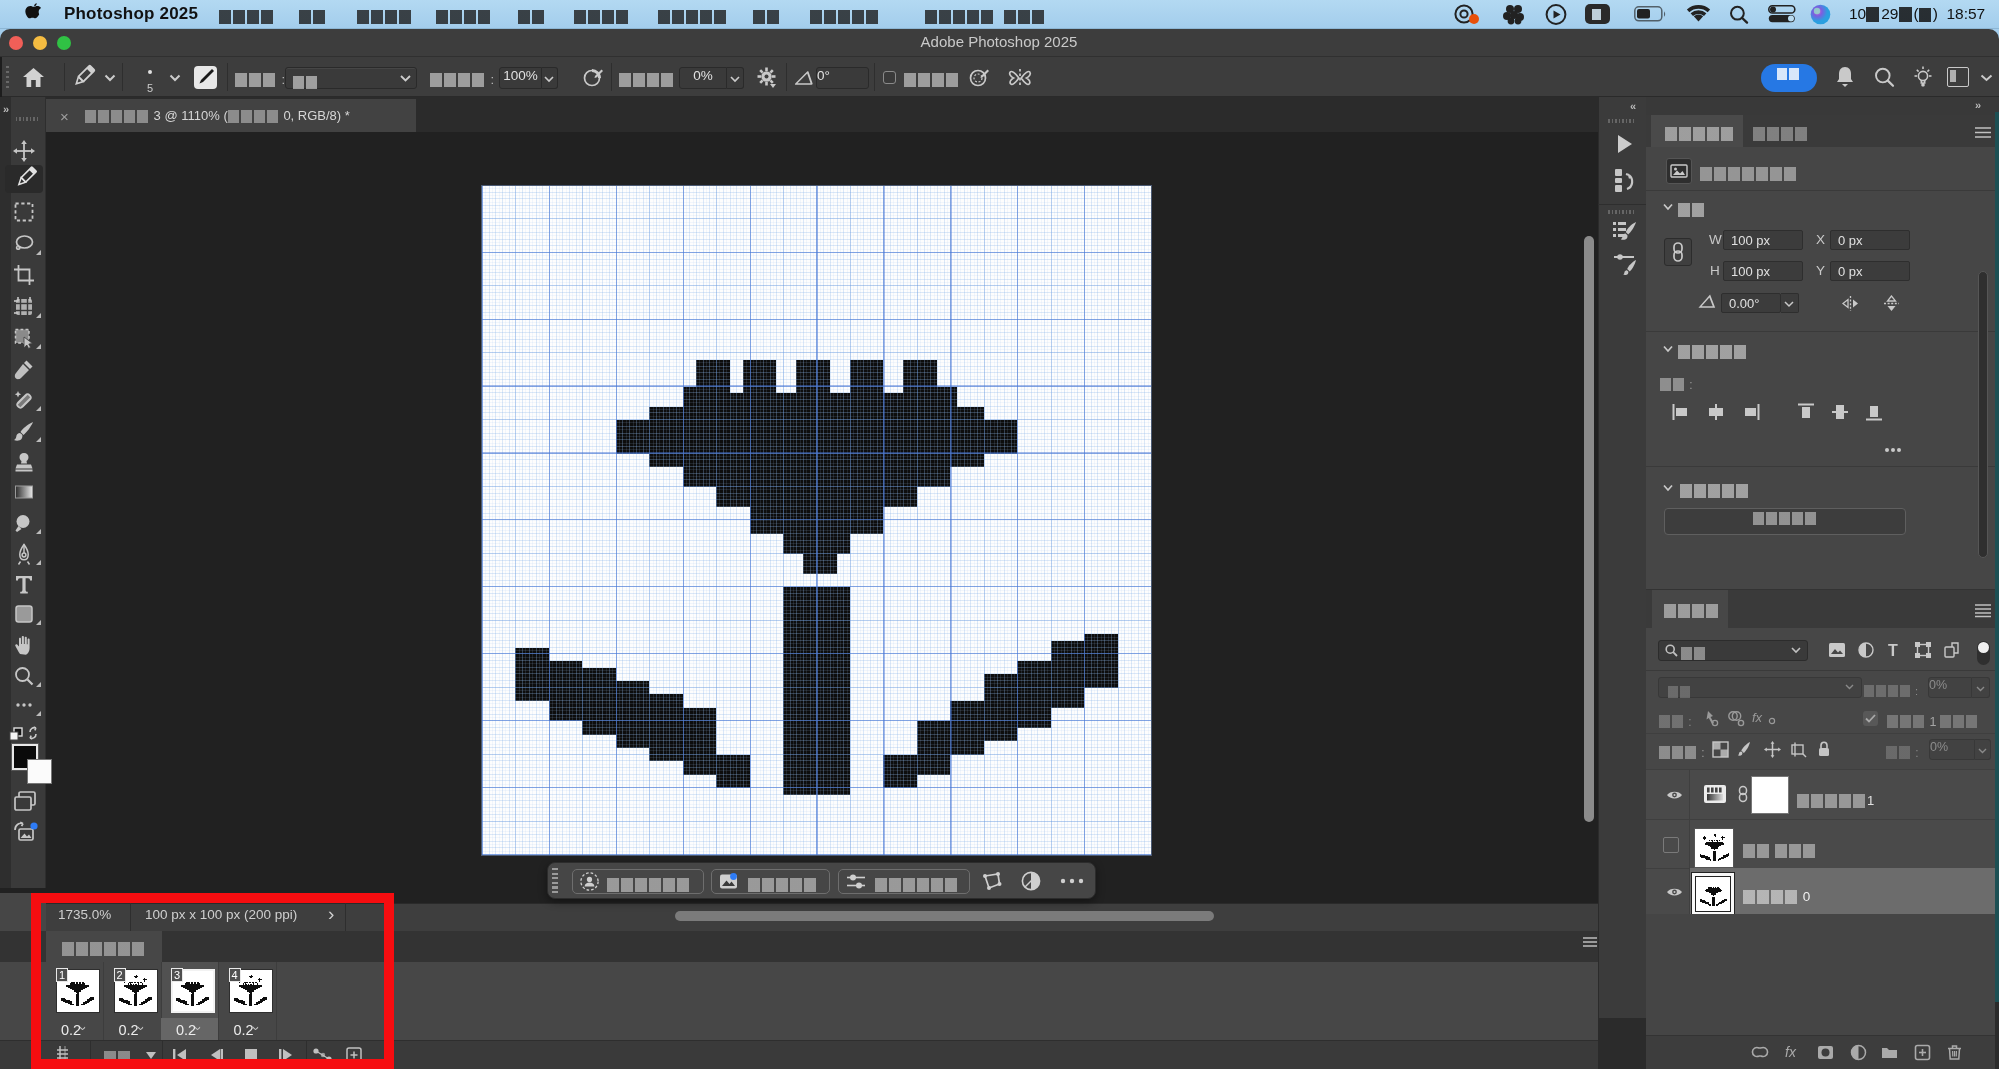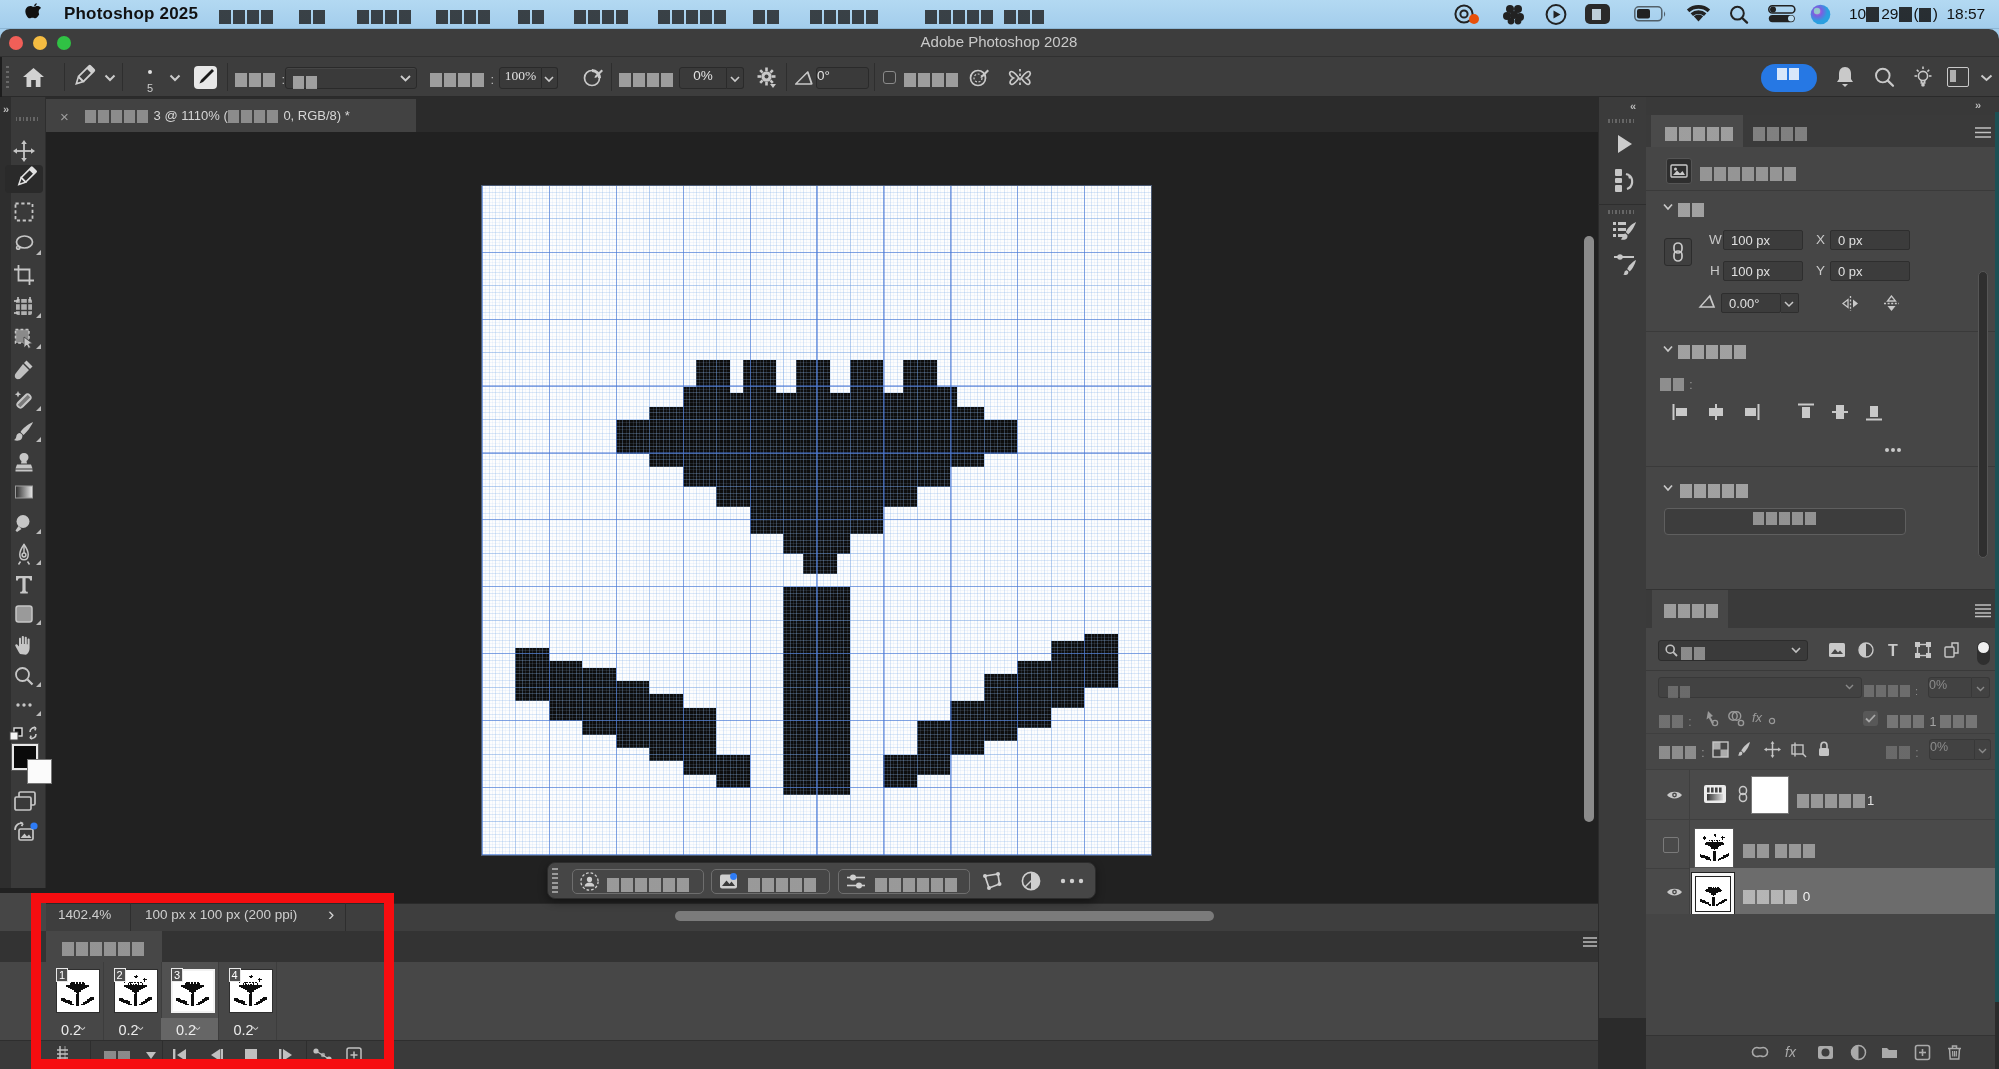--- a/index.html
+++ b/index.html
@@ -83,21 +83,21 @@
     </defs>
 <circle cx="10.5" cy="10.5" r="9.8" fill="url(#siri)"></circle>
     <circle cx="7" cy="7" r="3.2" fill="#8fe0c8" opacity="0.8"></circle>
   </svg>
 <div class="txt" style="left:1849px;top:5px;width:150px;height:18px;font-size:15.5px;color:#111;font-weight:500;">10<i class="jp" style="width:15px;height:15px;background:repeating-linear-gradient(90deg,#111 0 13px,transparent 13px 15px);opacity:0.85;"></i>29<i class="jp" style="width:15px;height:15px;background:repeating-linear-gradient(90deg,#111 0 13px,transparent 13px 15px);opacity:0.85;"></i>(<i class="jp" style="width:14px;height:14px;background:repeating-linear-gradient(90deg,#111 0 12px,transparent 12px 14px);opacity:0.85;"></i>)&nbsp;&nbsp;18:57</div>
 <div class="" style="left:0px;top:29px;width:1999px;height:14px;background:#a3cdec;"></div>
 <div class="" style="left:0px;top:29px;width:1999px;height:28px;background:#3d3d3d;border-radius:10px 10px 0 0;border-bottom:1px solid #303030;"></div>
 <div class="" style="left:9px;top:36px;width:14px;height:14px;background:#f15f58;border-radius:50%;"></div>
 <div class="" style="left:33px;top:36px;width:14px;height:14px;background:#f5bc41;border-radius:50%;"></div>
 <div class="" style="left:57px;top:36px;width:14px;height:14px;background:#30c244;border-radius:50%;"></div>
-<div class="txt" style="left:899px;top:33px;width:200px;height:20px;font-size:15px;color:#c9c9c9;text-align:center;">Adobe Photoshop 2028</div>
+<div class="txt" style="left:899px;top:33px;width:200px;height:20px;font-size:15px;color:#c9c9c9;text-align:center;">Adobe Photoshop 2025</div>
 <div class="" style="left:0px;top:57px;width:1999px;height:40px;background:#3d3d3d;border-bottom:1px solid #2a2a2a;"></div>
 <div class="" style="left:0px;top:57px;width:2px;height:40px;background:#1d1d1d;"></div>
 <div class="" style="left:6px;top:66px;width:3px;height:24px;background:repeating-linear-gradient(#8a8a8a 0 2px,transparent 2px 5px);opacity:.55;"></div>
 <svg style="left:23px;top:67px" width="21" height="21" viewBox="0 0 21 21">
 <path fill="#d2d2d2" d="M10.5 1 L21 10 H17.5 V20 H12.8 V13 H8.2 V20 H3.5 V10 H0 Z"></path>
   </svg>
 <div class="" style="left:64px;top:63px;width:1px;height:28px;background:#2e2e2e;"></div>
 <svg style="left:72px;top:66px" width="22" height="23" viewBox="0 0 22 23">
 <g transform="rotate(45 11 11)">
       <rect x="7.5" y="-2" width="7" height="16" rx="1" fill="none" stroke="#d0d0d0" stroke-width="1.8"></rect>
@@ -127,21 +127,21 @@
 <div class="" style="left:235px;top:70px;width:60px;height:16px;"><i class="jp" style="width:42px;height:14px;background:repeating-linear-gradient(90deg,#ddd 0 12px,transparent 12px 14px);opacity:0.6;"></i> <span style="position:static;color:#bbb;font-size:13px"> :</span></div>
 <div class="" style="left:285px;top:67px;width:132px;height:22px;background:#3a3a3a;border:1px solid #2a2a2a;border-radius:3px;box-shadow:inset 0 1px 0 #464646;"></div>
 <div class="" style="left:293px;top:73px;width:30px;height:13px;"><i class="jp" style="width:26px;height:13px;background:repeating-linear-gradient(90deg,#ddd 0 11px,transparent 11px 13px);opacity:0.62;"></i></div>
 <div class="" style="left:400px;top:75px;width:11px;height:7px;">
     <svg width="11" height="7" viewBox="0 0 11 7">
       <path d="M1 1 L5.5 5.5 L10 1" stroke="#ccc" stroke-width="1.8" fill="none"></path>
     </svg>
   </div>
 <div class="" style="left:430px;top:70px;width:70px;height:16px;"><i class="jp" style="width:56px;height:14px;background:repeating-linear-gradient(90deg,#ddd 0 12px,transparent 12px 14px);opacity:0.6;"></i> <span style="position:static;color:#bbb;font-size:13px"> :</span></div>
 <div class="" style="left:499px;top:67px;width:43px;height:22px;background:#3a3a3a;border:1px solid #2a2a2a;border-radius:3px 0 0 3px;">
-    <div class="txt" style="left:0px;top:3px;width:41px;height:15px;position:static;display:block;text-align:center;font-size:13.5px;color:#e0e0e0;font-family:Liberation Serif, serif;">100%</div>
+    <div class="txt" style="left:0px;top:3px;width:41px;height:15px;position:static;display:block;text-align:center;font-size:13.5px;color:#e0e0e0;">100%</div>
   </div>
 <div class="" style="left:542px;top:67px;width:16px;height:22px;background:#3a3a3a;border:1px solid #2a2a2a;border-left:none;border-radius:0 3px 3px 0;">
     <svg width="10" height="6" viewBox="0 0 10 6" style="left:2px;top:8px">
       <path d="M1 1 L5 5 L9 1" stroke="#ccc" stroke-width="1.6" fill="none"></path>
     </svg>
   </div>
 <svg style="left:583px;top:67px" width="21" height="21" viewBox="0 0 21 21">
 <circle cx="9" cy="11" r="7.5" fill="none" stroke="#c9c9c9" stroke-width="1.7"></circle>
 <path d="M9 3.5 A7.5 7.5 0 0 1 16.5 11" stroke="#c9c9c9" stroke-width="3" fill="none"></path>
 <path d="M12 9 L18.5 2.5 L20 4 L13.5 10.5 L11.5 11 Z" fill="#c9c9c9"></path>
@@ -549,21 +549,21 @@
   </svg>
 <div class="" style="left:1059px;top:876px;width:26px;height:10px;">
     <svg width="26" height="10" viewBox="0 0 26 10">
       <g fill="#cfcfcf">
         <circle cx="4" cy="5" r="2.2"></circle>
         <circle cx="13" cy="5" r="2.2"></circle>
         <circle cx="22" cy="5" r="2.2"></circle>
       </g>
     </svg>
   </div>
-<div class="txt" style="left:58px;top:907px;width:60px;height:17px;font-size:13.5px;color:#cfcfcf;">1402.4%</div>
+<div class="txt" style="left:58px;top:907px;width:60px;height:17px;font-size:13.5px;color:#cfcfcf;">1735.0%</div>
 <div class="" style="left:130px;top:903px;width:1px;height:28px;background:#2e2e2e;"></div>
 <div class="txt" style="left:145px;top:907px;width:175px;height:17px;font-size:13.5px;color:#cfcfcf;">100 px x 100 px (200 ppi)</div>
 <div class="txt" style="left:328px;top:903px;width:12px;height:20px;font-size:19px;color:#cfcfcf;">›</div>
 <div class="" style="left:345px;top:903px;width:1px;height:28px;background:#2e2e2e;"></div>
 <div class="" style="left:0px;top:931px;width:1598px;height:31px;background:#333333;"></div>
 <div class="" style="left:46px;top:931px;width:116px;height:31px;background:#474747;"></div>
 <div class="" style="left:62px;top:939px;width:88px;height:15px;"><i class="jp" style="width:84px;height:14px;background:repeating-linear-gradient(90deg,#dadada 0 12px,transparent 12px 14px);opacity:0.52;"></i></div>
 <div class="" style="left:0px;top:962px;width:1598px;height:78px;background:#474747;"></div>
 <div class="" style="left:1583px;top:936px;width:14px;height:12px;">
     <svg width="14" height="12" viewBox="0 0 14 12">

